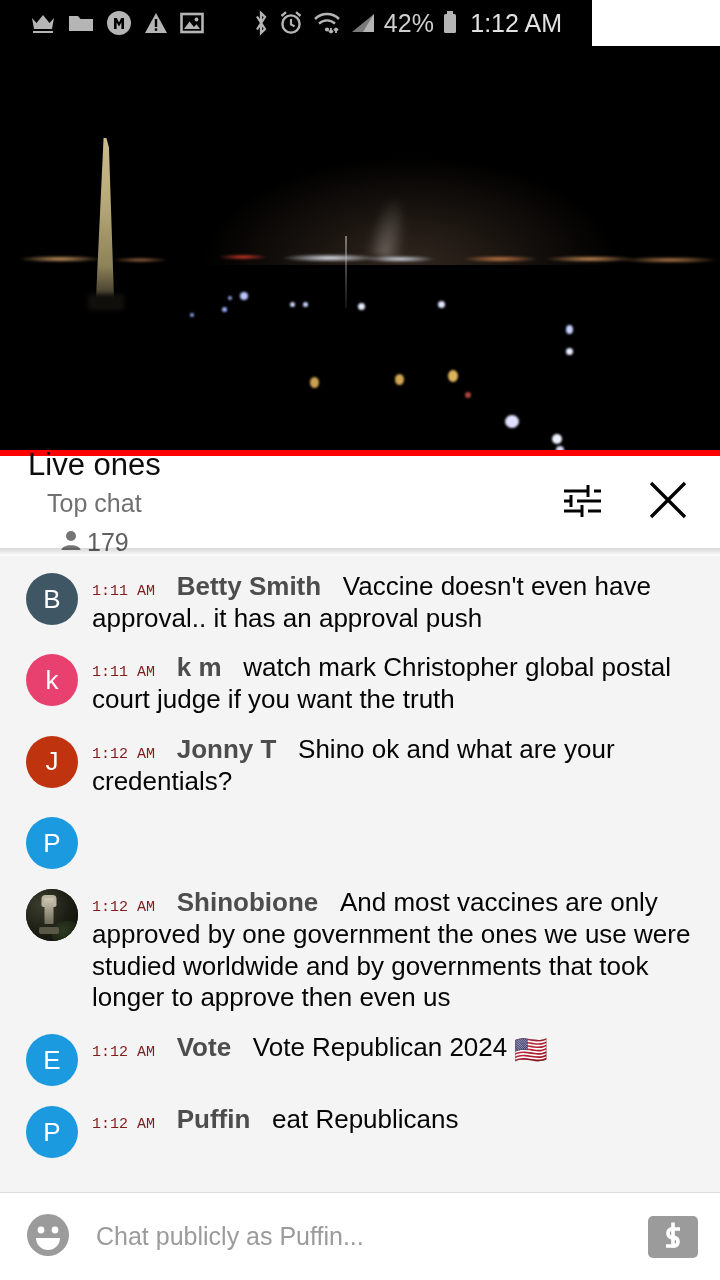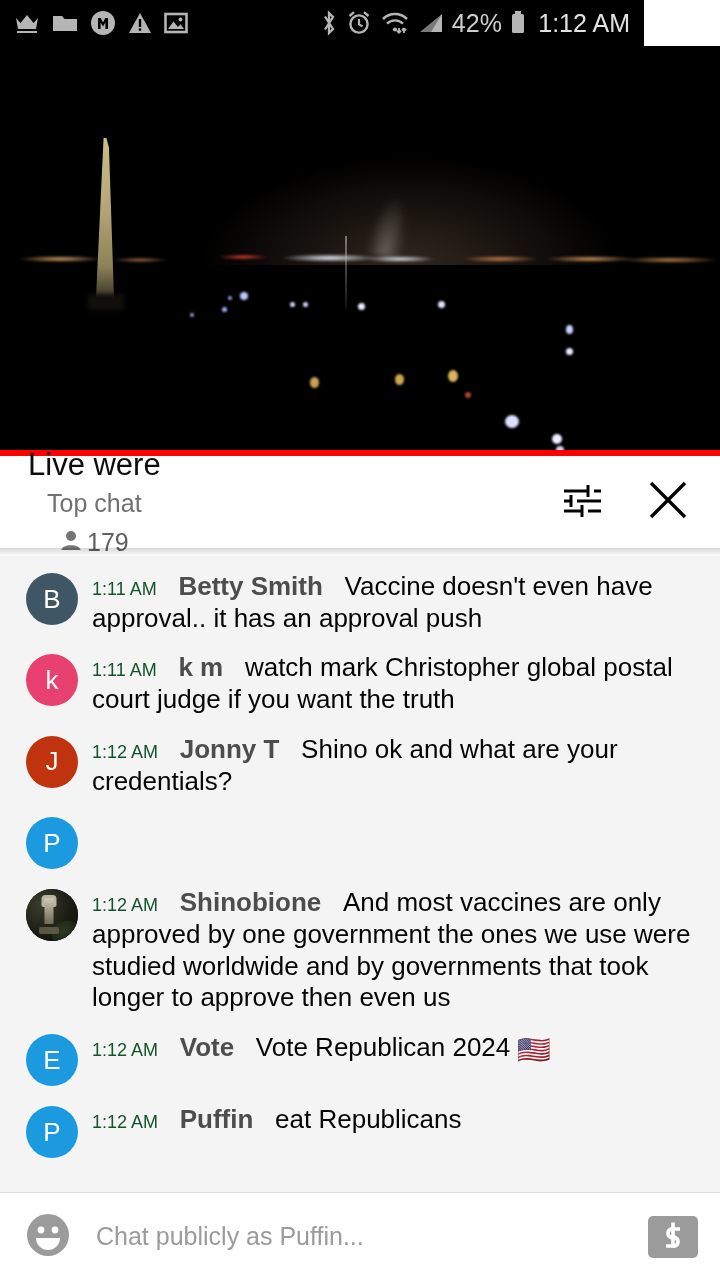--- a/index.html
+++ b/index.html
@@ -7,24 +7,24 @@
     width: 720px; height: 1280px;
     background: #000;
     font-family: "Liberation Sans", sans-serif;
     overflow: hidden;
   }
   #app { position: relative; width: 720px; height: 1280px; background: #fff; }
 
   
   .statusbar {
     position: absolute; top: 0; left: 0;
-    width: 644px; height: 46px;
+    width: 592px; height: 46px;
     background: #000; color: #b5b5b5;
     display: flex; align-items: center;
-    padding: 0 14px;
+    padding: 0 30px;
   }
   .sb-left { display: flex; align-items: center; gap: 12px; }
   .sb-right { margin-left: auto; display: flex; align-items: center; gap: 8px; }
   .sb-icon { display: inline-flex; align-items: center; justify-content: center; }
   .sb-text { font-size: 25px; color: #cfcfcf; letter-spacing: .2px; }
   .sb-time { font-size: 25px; color: #e2e2e2; margin-left: 4px; }
 
   
   .video {
     position: absolute; top: 46px; left: 0;
@@ -134,21 +134,21 @@
     background: linear-gradient(to bottom, #cfc9b4, #6d6a58); transform: translateX(-50%); }
   .ph-lamp-head { position: absolute; left: 44%; top: 10%; width: 15px; height: 12px;
     background: #b9b4a0; border-radius: 4px 4px 2px 2px; transform: translateX(-50%); }
   .ph-base { position: absolute; left: 44%; bottom: 14%; width: 20px; height: 7px;
     background: #5a5747; transform: translateX(-50%); border-radius: 2px; }
   .ph-foliage { position: absolute; right: -2px; bottom: -4px; width: 28px; height: 24px;
     background: radial-gradient(circle at 40% 40%, #2e3a22, #11160c); border-radius: 50% 40% 50% 40%; }
 
   .msg-body { flex: 1 1 auto; min-width: 0; }
   .msg-line { font-size: 26px; line-height: 1.22; color: #030303; }
-  .ts { font-size: 18px; color: #14532d; }
+  .ts { font-size: 15px; color: #7f1d1d; font-family: Liberation Mono, monospace; }
   .author { font-weight: bold; color: #4d4d4d; }
   .body-text { color: #050505; }
   .flag { font-size: 27px; vertical-align: -3px; }
 
   
   .input-divider { position: absolute; left: 0; top: 1192px; width: 720px; height: 1px;
                    background: #dcdcdc; }
   .input-bar {
     position: absolute; left: 0; top: 1193px;
     width: 720px; height: 87px;
@@ -274,21 +274,21 @@
       <div class="lt" style="left:190px;bottom:133px;width:4px;height:4px;background:#8ea2e8;"></div>
     </div>
   </div>
 
   <div class="progressbar">
     <div class="progress-fill" style="width:100%"></div>
   </div>
 
   <div class="chat-header">
     <div class="ch-titles">
-      <div class="ch-title">Live were</div>
+      <div class="ch-title">Live ones</div>
       <div class="ch-sub">
         <span class="ch-subtext">Top chat</span>
         <span class="ch-viewers">
           <span>
             <svg width="22" height="24" viewBox="0 0 22 24">
                 <circle cx="11" cy="7" r="5" fill="#757575"></circle>
                 <path d="M1.5 21 C1.5 14.5 20.5 14.5 20.5 21 Z" fill="#757575"></path>
               </svg>
           </span>
           <span class="ch-count">179</span>

